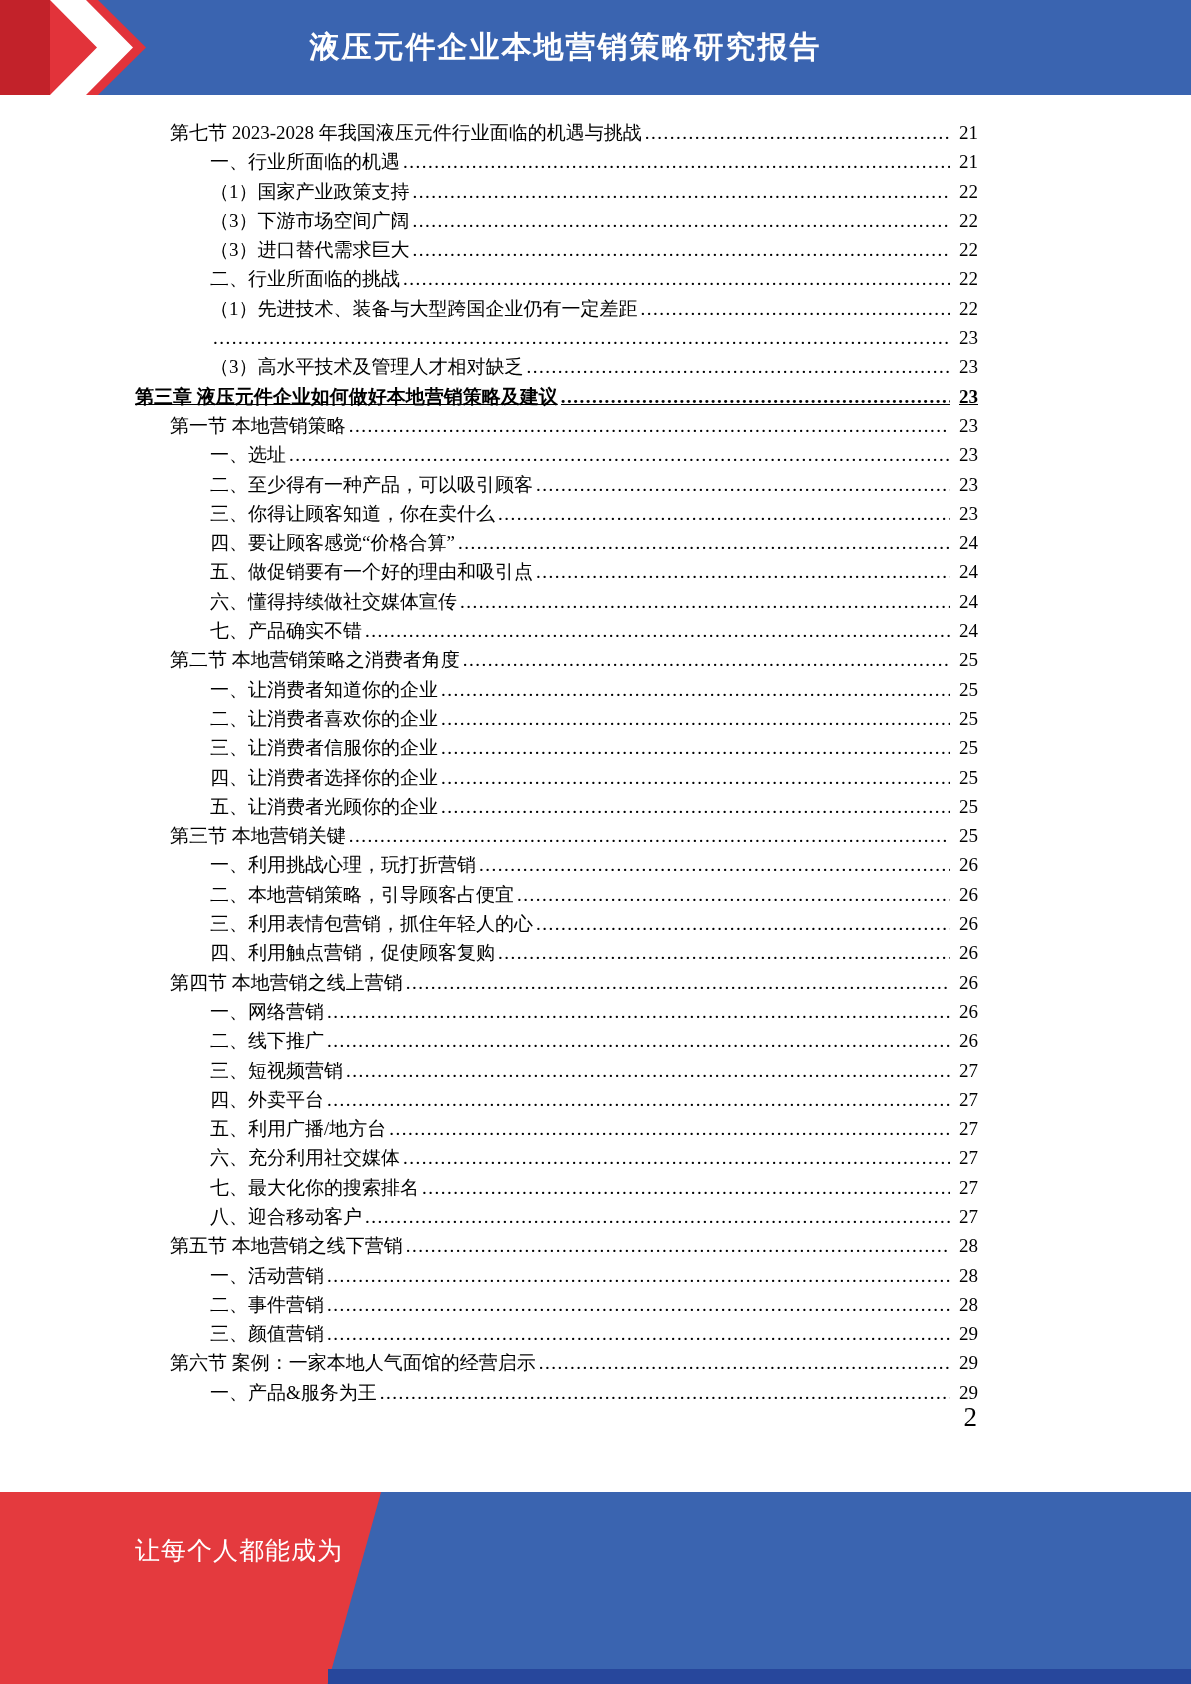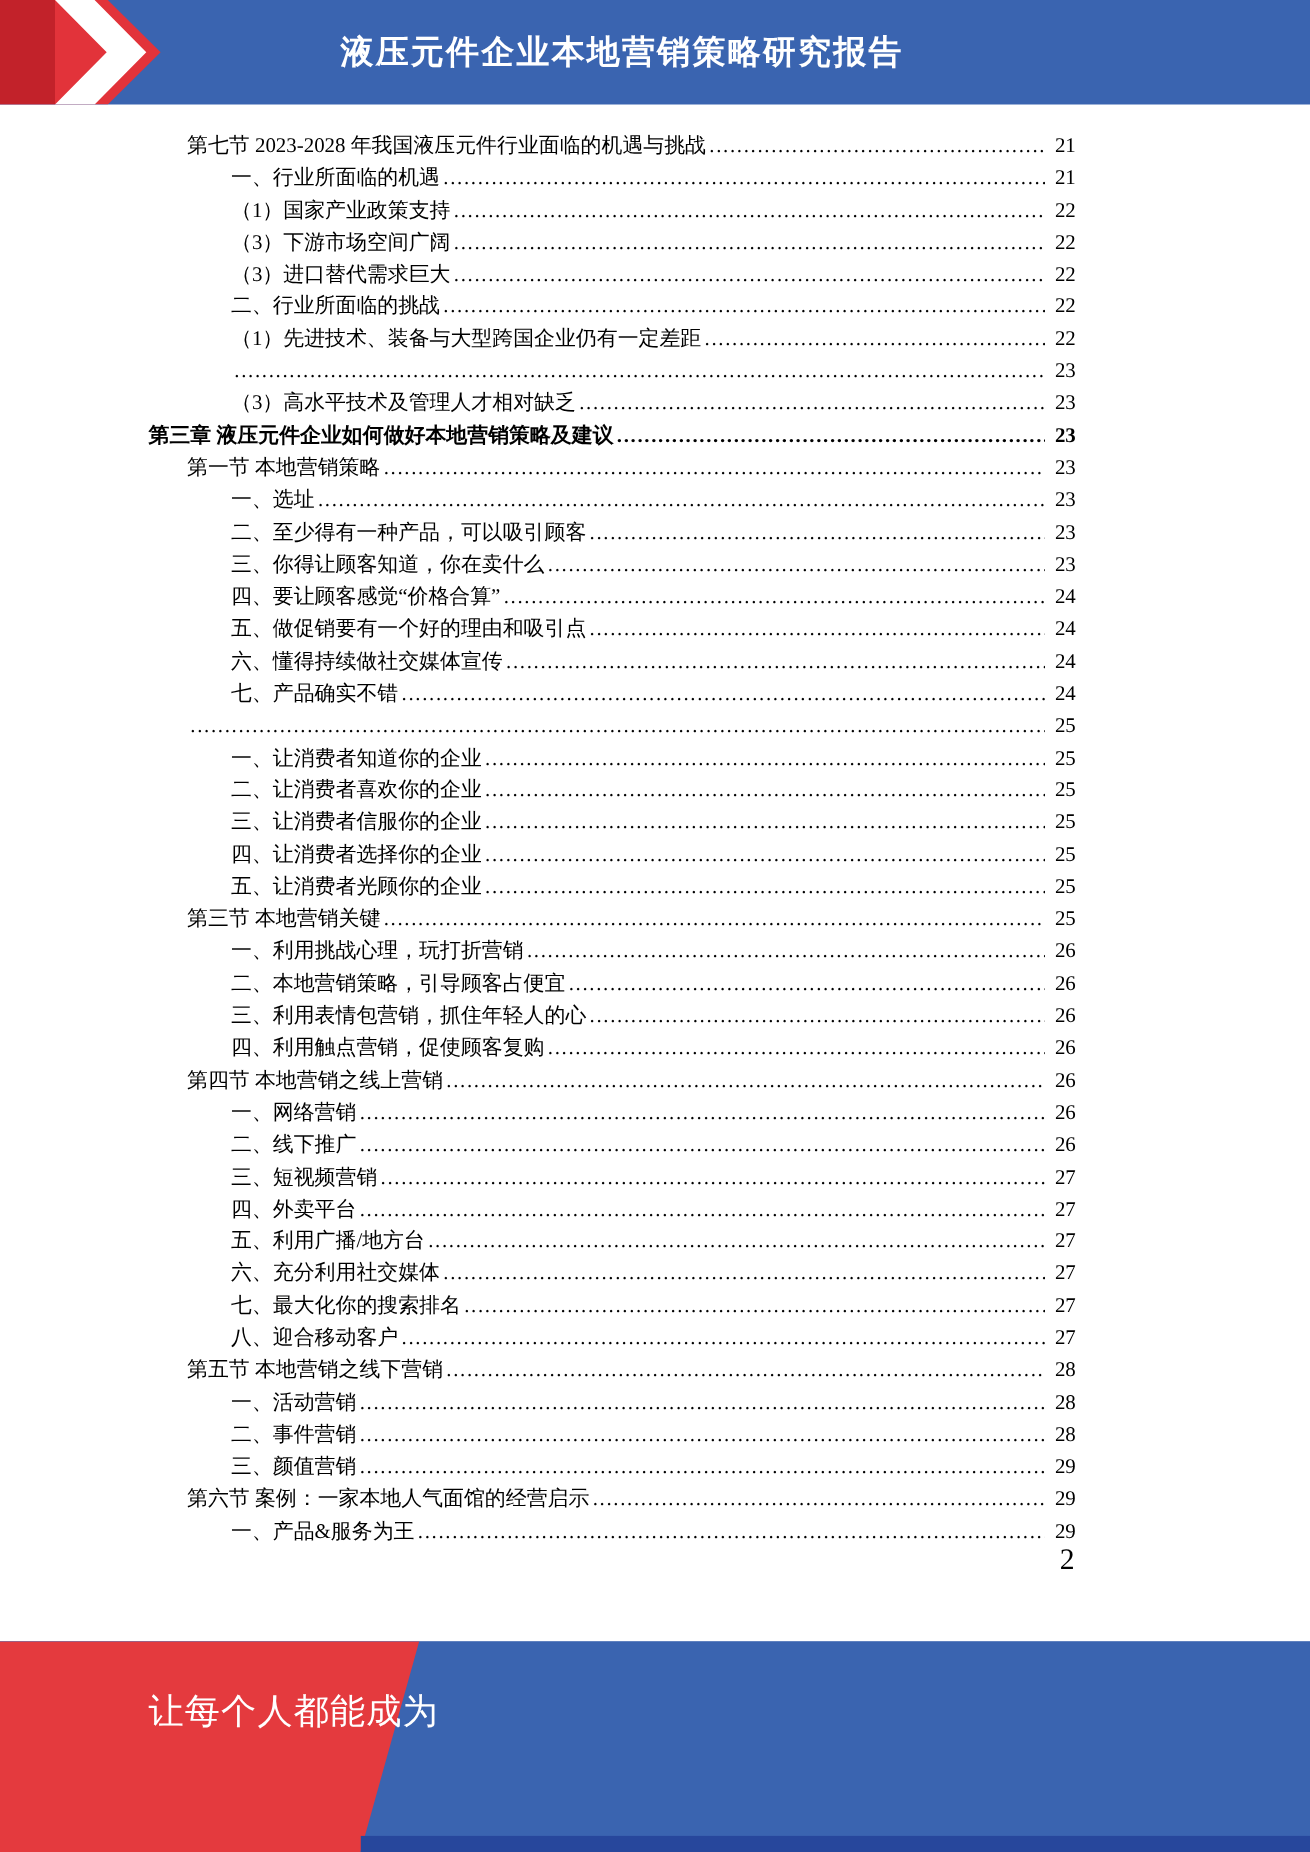--- a/index.html
+++ b/index.html
@@ -16,40 +16,40 @@
   .header-title{color:#fff;font-family:"Liberation Sans","DejaVu Sans",sans-serif;
                 font-size:30px;font-weight:bold;letter-spacing:2px;margin-left:-60px;}
   .header-arrow{position:absolute;left:0;top:0;display:block;}
   .arrow-bright{fill:var(--arrow-red);}
   .arrow-dark{fill:var(--red-dark);}
   .arrow-white{fill:#ffffff;}
 
   
   .toc{position:absolute;left:135px;top:118px;width:843px;font-size:19px;}
   .toc-row{display:flex;align-items:flex-end;height:29.3px;line-height:29.3px;white-space:nowrap;}
-  .toc-row.chapter{font-weight:bold;}
+  .toc-row.chapter{font-weight:bold;text-decoration:underline;}
   .toc-row.section{padding-left:35px;}
   .toc-row.item{padding-left:75px;}
   .toc-text{flex:0 0 auto;}
   .toc-dots{flex:1 1 auto;overflow:hidden;margin:0 2px 0 3px;}
   .toc-dots::after{
     content:"....................................................................................................................................................................................................................................";
     letter-spacing:1.5px;
   }
   .toc-page{flex:0 0 auto;min-width:26px;text-align:right;}
 
   
   .page-number{position:absolute;top:1402px;right:214px;font-size:27px;}
 
   
   .footer{position:absolute;left:0;bottom:0;width:100%;height:192px;background:var(--blue);}
   .footer-red{position:absolute;inset:0;background:var(--footer-red);
               clip-path:polygon(0 0,32% 0,27.5% 100%,0 100%);}
   .footer-strip{position:absolute;right:0;bottom:0;left:27.5%;height:15px;background:var(--dark-blue);}
-  .footer-left{position:absolute;left:135px;top:42px;color:#fff;font-size:32px;letter-spacing:1px;}
+  .footer-left{position:absolute;left:135px;top:42px;color:#fff;font-size:25px;letter-spacing:1px;}
   .footer-right{position:absolute;left:374px;top:42px;color:#fff;font-size:25px;letter-spacing:1px;}
 </style>
 </head>
 <body style="--blue: #3a64b0; --arrow-red: #e2333a; --red-dark: #c2222a; --footer-red: #e43a3e; --dark-blue: #27479c;">
 
 <div class="page">
 
   <div class="header">
     <svg class="header-arrow" width="170" height="95" viewBox="0 0 170 95" aria-hidden="true">
       <polygon class="arrow-bright" points="0,0 98,0 146,47.5 98,95 0,95"></polygon>
@@ -143,20 +143,21 @@
         <span class="toc-text">六、懂得持续做社交媒体宣传</span>
         <span class="toc-dots"></span>
         <span class="toc-page">24</span>
       </div>
       <div class="toc-row item">
         <span class="toc-text">七、产品确实不错</span>
         <span class="toc-dots"></span>
         <span class="toc-page">24</span>
       </div>
       <div class="toc-row section">
+        <span class="toc-text">第二节 本地营销策略之消费者角度</span>
         <span class="toc-dots"></span>
         <span class="toc-page">25</span>
       </div>
       <div class="toc-row item">
         <span class="toc-text">一、让消费者知道你的企业</span>
         <span class="toc-dots"></span>
         <span class="toc-page">25</span>
       </div>
       <div class="toc-row item">
         <span class="toc-text">二、让消费者喜欢你的企业</span>

